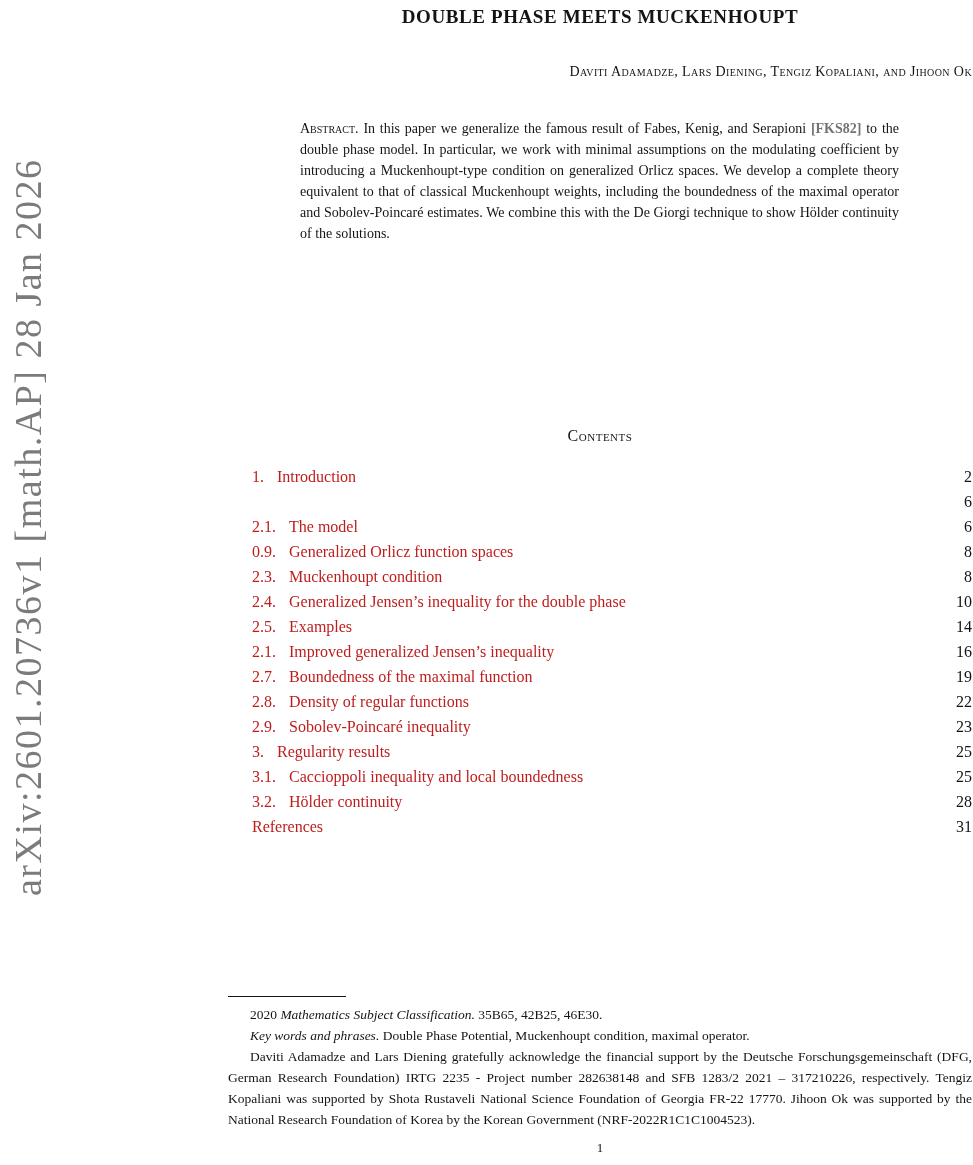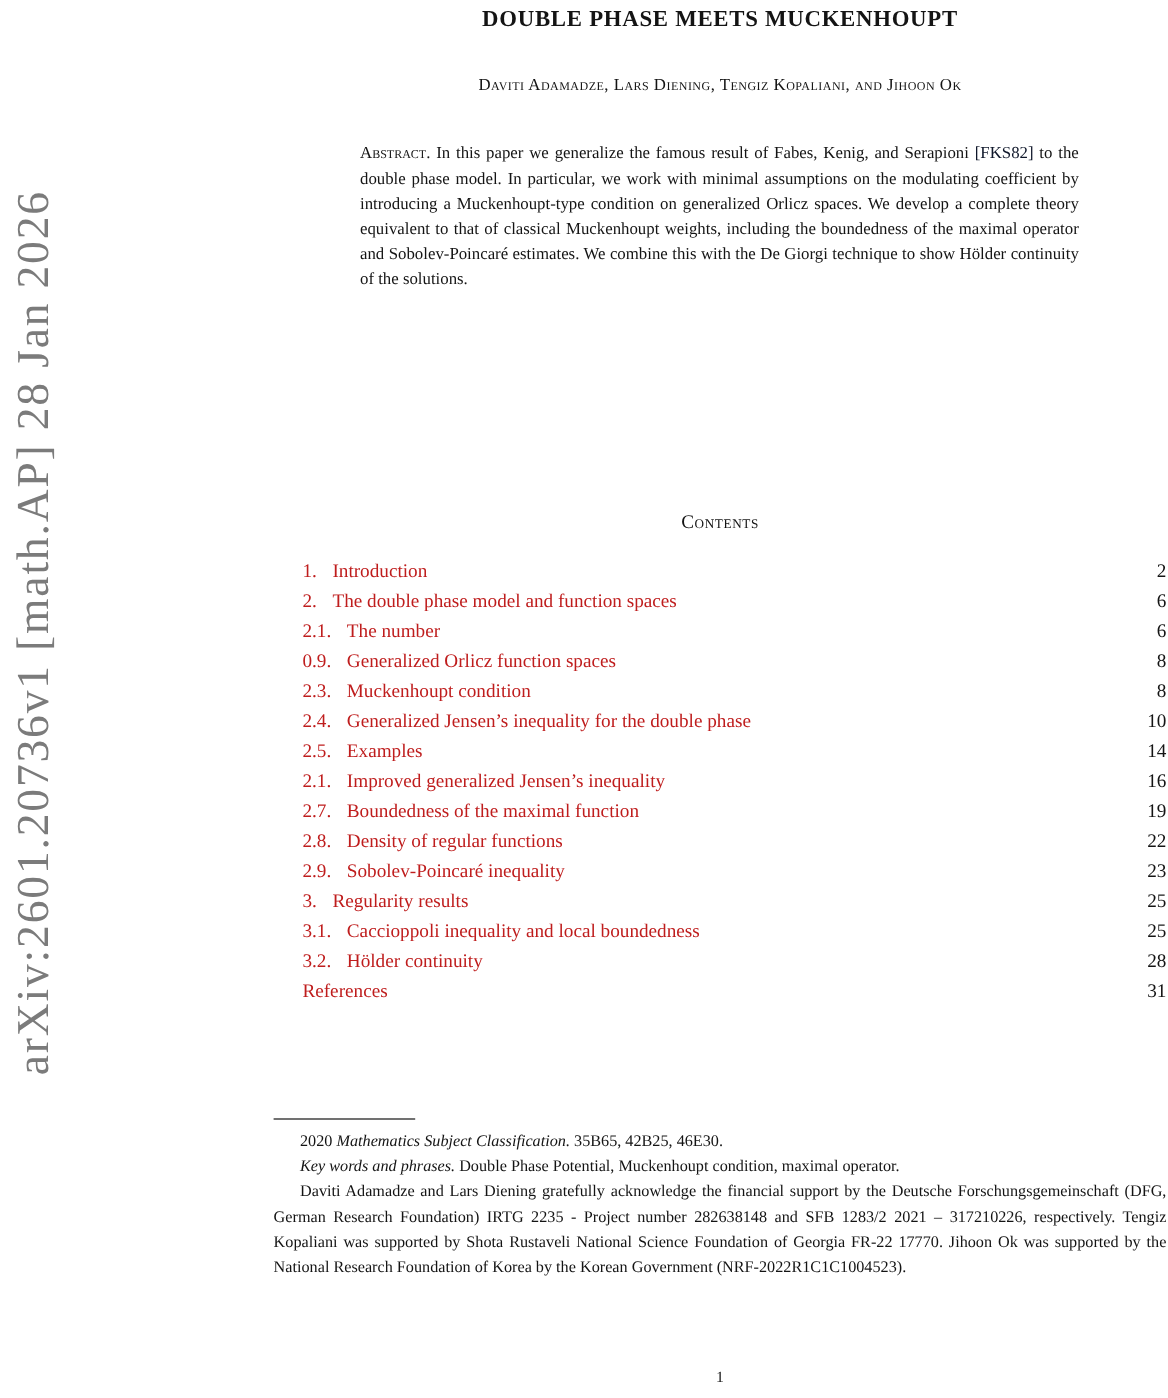--- a/index.html
+++ b/index.html
@@ -38,34 +38,34 @@
   .title {
     margin-top: 6px;
     text-align: center;
     font-size: 19px;
     font-weight: bold;
     letter-spacing: 0.6px;
   }
 
   .authors {
     margin-top: 36px;
-    text-align: center;
+    text-align: right;
     font-variant: small-caps;
     font-size: 14px;
     letter-spacing: 0.4px;
   }
 
   .abstract {
     margin: 38px 73px 0 72px;
     font-size: 14px;
     line-height: 21px;
     text-align: justify;
   }
   .abstract-label { font-variant: small-caps; }
-  .cite { color: #0f172a; cursor: pointer; }
+  .cite { color: #737373; cursor: pointer; font-weight: bold; }
 
   .contents-heading {
     margin-top: 183px;
     text-align: center;
     font-variant: small-caps;
     font-weight: normal;
     font-size: 16px;
     letter-spacing: 0.5px;
   }
 
@@ -79,21 +79,21 @@
     align-items: flex-end;
     height: 25px;
   }
   .toc-link { color: #bf1d1d; cursor: pointer; }
   .toc-num { display: inline-block; margin-right: 13px; }
   .toc-num:empty { display: none; margin-right: 0; }
   .toc-page { margin-left: auto; color: #141414; }
 
   .footnotes {
     position: absolute;
-    left: 228px; top: 932px;
+    left: 228px; top: 996px;
     width: 744px;
     font-size: 13.5px;
     line-height: 21px;
   }
   .fn-rule {
     width: 118px;
     border-top: 1.2px solid #141414;
     margin-bottom: 7px;
   }
   .footnotes p {
@@ -130,25 +130,24 @@
     </div>
 
     <div class="contents-heading">Contents</div>
 
     <div class="toc">
       <div class="toc-row">
         <span class="toc-link"><span class="toc-num">1.</span><span class="toc-title">Introduction</span></span>
         <span class="toc-page">2</span>
       </div>
       <div class="toc-row">
-        <span class="toc-link"><span class="toc-num">2.</span><span class="toc-title">The double phase model and function spaces</span></span>
         <span class="toc-page">6</span>
       </div>
       <div class="toc-row">
-        <span class="toc-link"><span class="toc-num">2.1.</span><span class="toc-title">The number</span></span>
+        <span class="toc-link"><span class="toc-num">2.1.</span><span class="toc-title">The model</span></span>
         <span class="toc-page">6</span>
       </div>
       <div class="toc-row">
         <span class="toc-link"><span class="toc-num">0.9.</span><span class="toc-title">Generalized Orlicz function spaces</span></span>
         <span class="toc-page">8</span>
       </div>
       <div class="toc-row">
         <span class="toc-link"><span class="toc-num">2.3.</span><span class="toc-title">Muckenhoupt condition</span></span>
         <span class="toc-page">8</span>
       </div>

